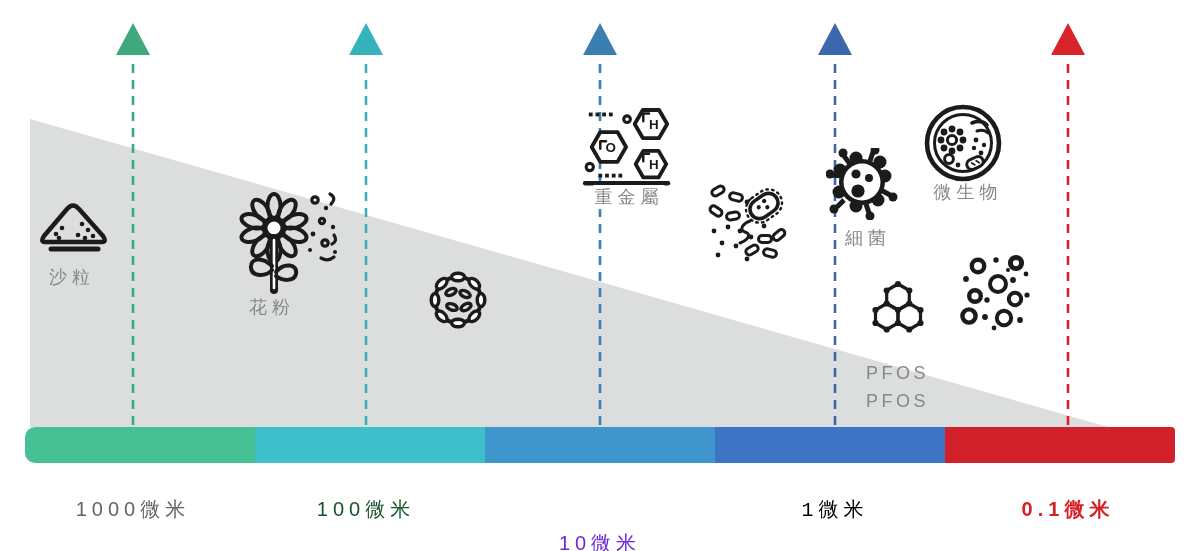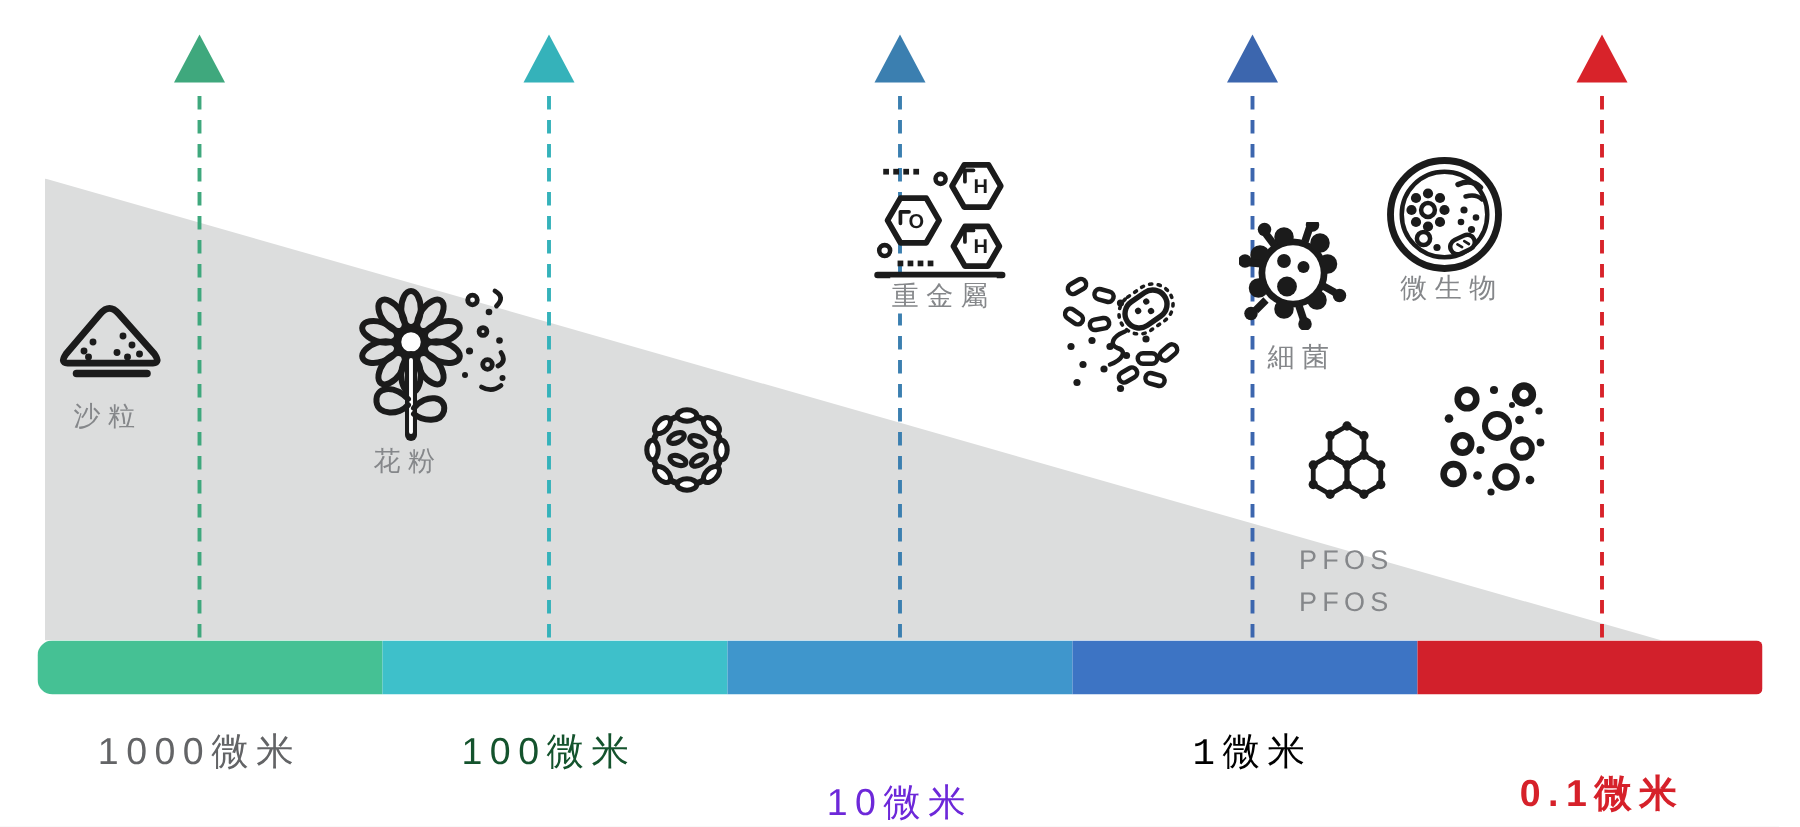--- a/index.html
+++ b/index.html
@@ -26,21 +26,21 @@
   .plabel.left{transform:none;letter-spacing:3.5px;}
   .plabel.bg-white{background:#ffffff;padding:0 1px;}
   
   #scalebar{
     position:absolute;left:25px;top:427px;width:1150px;height:36px;
     display:flex;z-index:5;border-radius:10px 4px 4px 10px;overflow:hidden;
   }
   #scalebar .seg{flex:1 1 0;height:100%;}
   
   .tick{
-    position:absolute;top:484px;z-index:6;font-size:25px;letter-spacing:5px;
+    position:absolute;top:496px;z-index:6;font-size:20px;letter-spacing:5px;
     color:#636466;white-space:nowrap;transform:translateX(-50%);
   }
   .tick.em{font-weight:bold;}
 </style>
 </head>
 <body>
 
 <div id="stage">
 
   <div id="wedge"></div>
@@ -351,15 +351,15 @@
     <div class="seg" style="background: rgb(62, 192, 202);"></div>
     <div class="seg" style="background: rgb(63, 150, 204);"></div>
     <div class="seg" style="background: rgb(61, 116, 196);"></div>
     <div class="seg" style="background: rgb(210, 32, 43);"></div>
   </div>
 
   <div class="tick" style="left: 133px; color: rgb(99, 100, 102);">1000微米</div>
   <div class="tick" style="left: 366px; color: #14532d;">100微米</div>
   <div class="tick" style="left: 600px; color: #6d28d9; margin-top: 34px;">10微米</div>
   <div class="tick" style="left: 835px; color: #000000; font-family: Liberation Mono, monospace;">1微米</div>
-  <div class="tick em" style="left: 1068px; color: rgb(214, 33, 42); margin-top: 28px;">0.1微米</div>
+  <div class="tick em" style="left: 1068px; color: rgb(214, 33, 42);">0.1微米</div>
 
 </div>
 
 </body></html>

